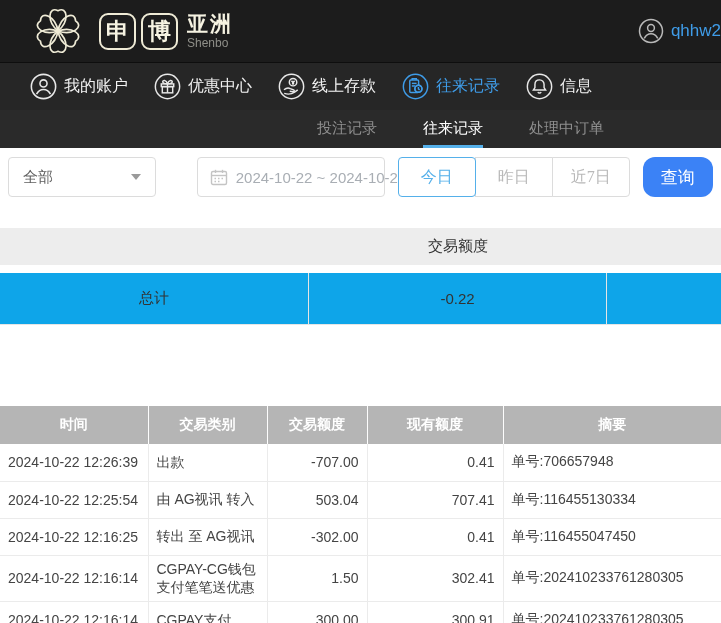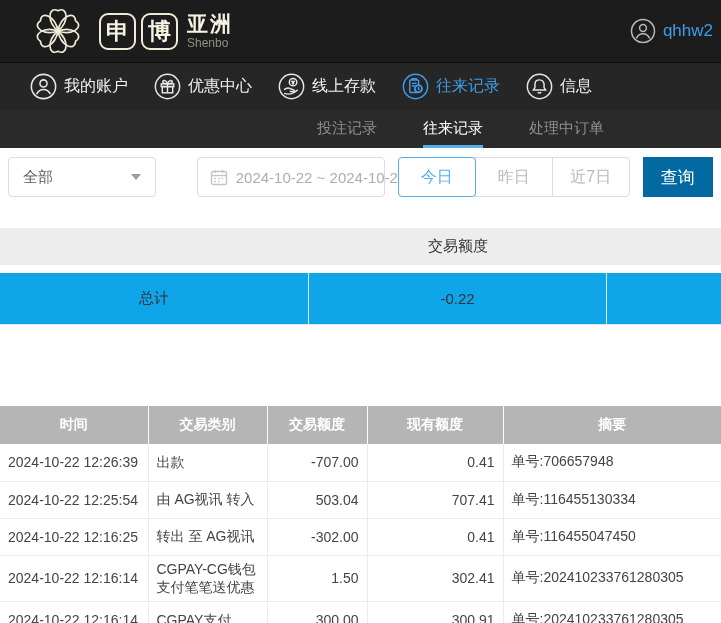--- a/index.html
+++ b/index.html
@@ -10,21 +10,21 @@
   .topbar { height:62px; background:#1c1c1c; display:flex; align-items:center;
     padding-left:26px; position:relative; }
   .logo { display:flex; align-items:center; gap:5px; cursor:pointer; }
   .flower { width:64px; height:58px; margin-right:4px; }
   .logo-box { width:37px; height:37px; border:2px solid #efebd6; border-radius:9px;
     color:#f6f3e2; font-size:23px; font-weight:bold; display:flex; align-items:center;
     justify-content:center; }
   .logo-text { margin-left:4px; line-height:1; }
   .logo-region { color:#f6f3e2; font-size:21px; font-weight:bold; letter-spacing:2px; }
   .logo-latin { color:#8f8f89; font-size:12px; margin-top:3px; }
-  .topbar-right { position:absolute; right:8px; top:0; height:62px; display:flex;
+  .topbar-right { position:absolute; right:0; top:0; height:62px; display:flex;
     align-items:center; gap:7px; padding-right:0; }
   .user-circ { color:#b9b9b9; display:flex; }
   .username { color:#3f9ce8; font-size:17px; white-space:nowrap; }
 
   
   .mainnav { height:48px; background:#262626; border-top:1px solid #0e0e0e;
     display:flex; align-items:center; padding-left:30px; gap:26px; white-space:nowrap; }
   .nav-item { display:flex; align-items:center; gap:7px; color:#f2f2f2; font-size:16px;
     cursor:pointer; flex:0 0 auto; }
   .nav-item .nav-ic { display:flex; color:#e8e8e8; }
@@ -46,27 +46,27 @@
   .caret { margin-left:auto; width:0; height:0; border-left:5px solid transparent;
     border-right:5px solid transparent; border-top:6px solid #9a9a9a; }
   .datefield { width:188px; height:40px; border:1px solid #dcdcdc; border-radius:4px;
     display:flex; align-items:center; gap:8px; padding:0 12px; margin-left:41px;
     font-size:15px; color:#a9aeb4; cursor:pointer; white-space:nowrap; }
   .cal-ic { color:#c4c4c4; display:flex; flex:0 0 auto; }
   .btn-group { display:flex; margin-left:13px; }
   .qbtn { width:78px; height:40px; background:#fff; border:1px solid #dcdcdc;
     font-size:16px; color:#b9b9b9; cursor:pointer;
     font-family:"Liberation Sans","DejaVu Sans",sans-serif; }
-  .qbtn + .qbtn { margin-left:-1px; }
+  .qbtn + .qbtn { margin-left:-1px;font-family:Liberation Serif, serif; }
   .qbtn:first-child { border-radius:4px 0 0 4px; }
   .qbtn:last-child { border-radius:0 4px 4px 0; }
   .qbtn.active { color:#55b0ea; border-color:#55b0ea; position:relative; z-index:2;
     border-radius:4px; }
-  .search-btn { width:80px; height:40px; margin-left:13px; background:#0369a1;
-    border:none; border-radius:0; color:#fff; font-size:17px; cursor:pointer;
+  .search-btn { width:80px; height:40px; margin-left:13px; background:#3b82f6;
+    border:none; border-radius:12px; color:#fff; font-size:17px; cursor:pointer;
     font-family:"Liberation Sans","DejaVu Sans",sans-serif; }
 
   
   .summary { margin-top:31px; }
   .summary-head { display:flex; height:37px; background:#ededed; }
   .summary-row { display:flex; height:52px; background:#0ea5e9; border-bottom:1px solid #e5e5e5;margin-top:8px; }
   .sc { display:flex; align-items:center; justify-content:center; font-size:15px; color:#333; }
   .sc.c1 { width:309px; }
   .sc.c2 { width:298px; }
   .sc.c3 { flex:1; }

